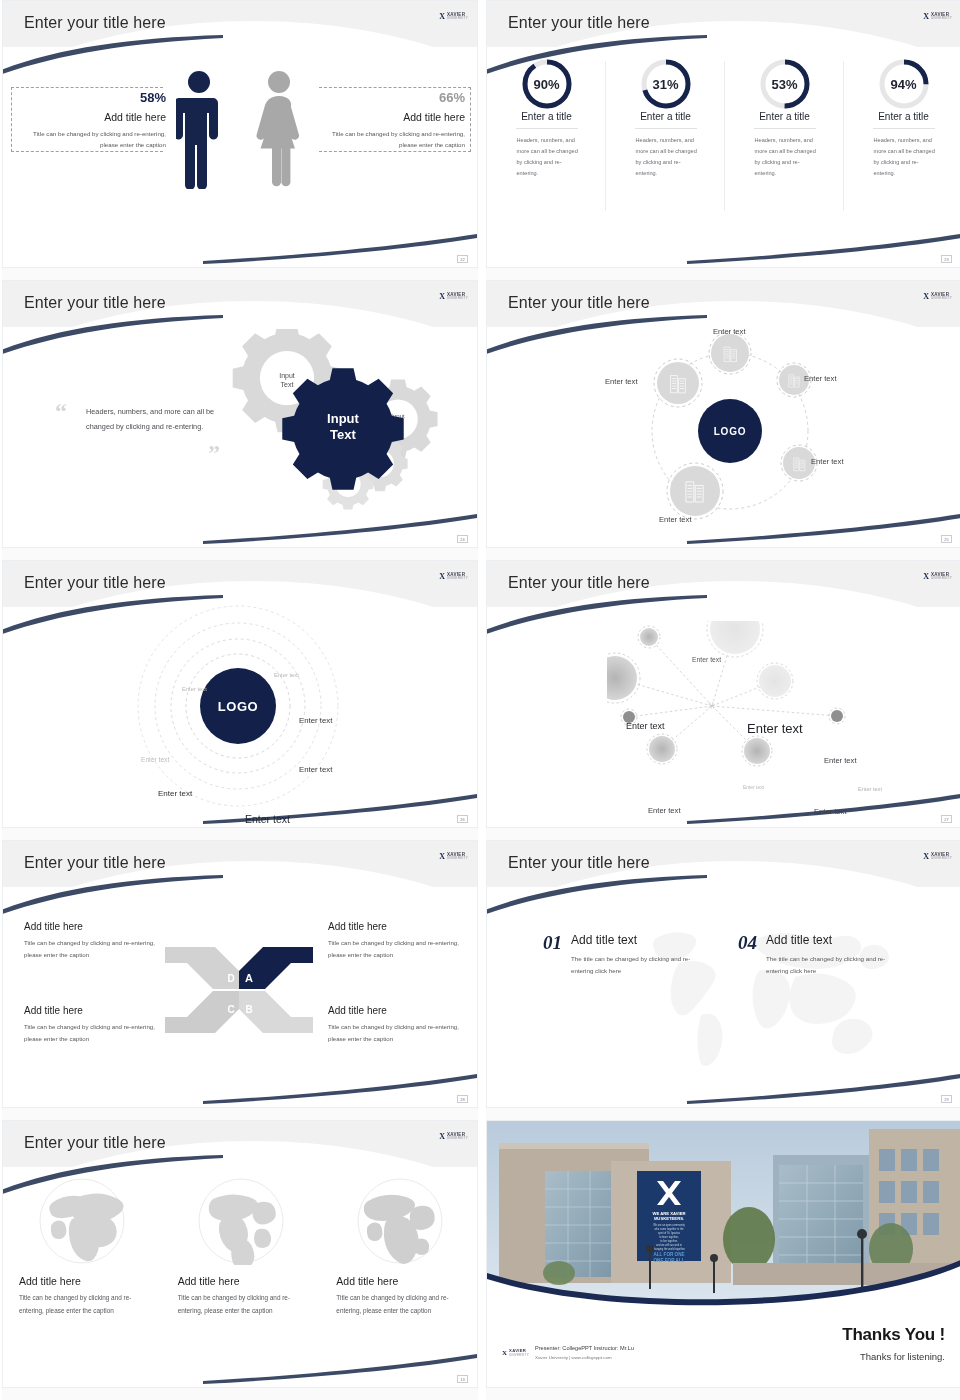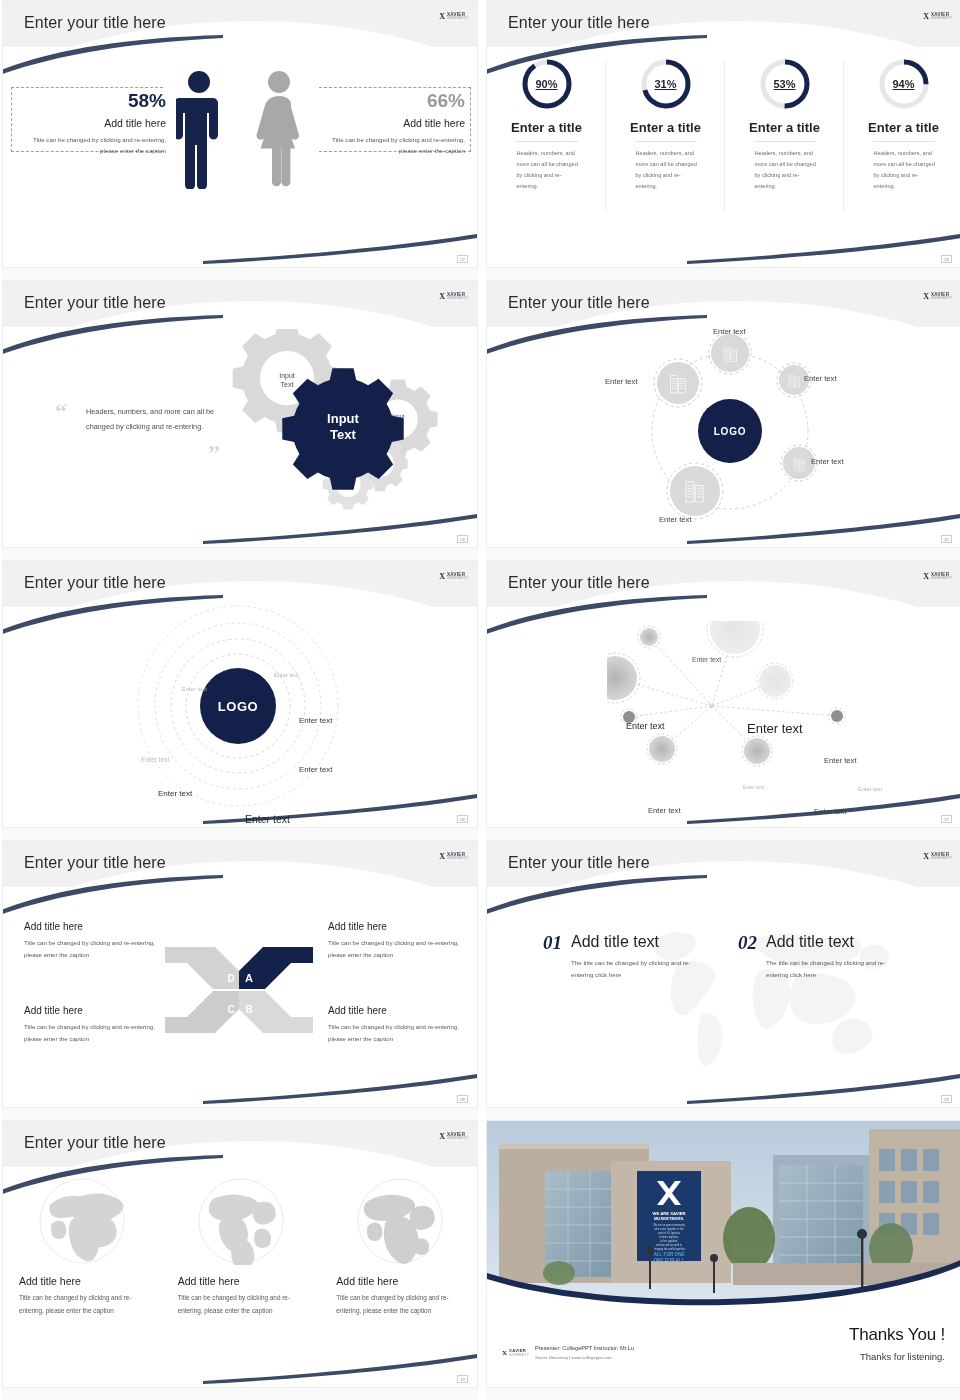--- a/index.html
+++ b/index.html
@@ -86,71 +86,71 @@
   .h-add { font-size:11.5px; font-weight:400; color:#1f1f1f; }
   .p-sm { font-size:6.4px; color:#55585c; line-height:1.75; }
   .navy { color:#16244c; }
   .gray { color:#9a9a9a; }
 
   
   .s1-wrap { position:absolute; left:0; top:46px; width:476px; height:222px; }
   .s1-left, .s1-right { position:absolute; top:44px; width:150px; }
   .s1-left { left:13px; text-align:right; }
   .s1-right { left:312px; text-align:right; }
-  .pct { font-size:19px; font-weight:700; line-height:1; }
+  .pct { font-size:13px; font-weight:700; line-height:1; }
   .s1-left .h-add, .s1-right .h-add { margin-top:7px; font-size:10.5px; }
   .s1-left .p-sm, .s1-right .p-sm { margin-top:6px; font-size:6.2px; }
   .dashbox { position:absolute; top:40px; width:152px; height:65px; }
   .dashbox.l { left:8px; border-left:1px dashed #9aa0a8; border-top:1px dashed #9aa0a8; border-bottom:1px dashed #9aa0a8; }
   .dashbox.r { left:316px; border-right:1px dashed #9aa0a8; border-top:1px dashed #9aa0a8; border-bottom:1px dashed #9aa0a8; }
   .figman { position:absolute; left:173px; top:22px; }
   .figwom { position:absolute; left:252px; top:22px; }
 
   
   .donuts { position:absolute; left:0; top:56px; width:476px; display:flex; }
   .donut-col { flex:1; text-align:center; position:relative; }
   .donut-col:not(:last-child)::after {
     content:""; position:absolute; right:0; top:4px; width:1px; height:150px; background:#ececec;
   }
   .donut { width:54px; height:54px; margin:0 auto; position:relative; }
   .donut svg { display:block; }
   .donut .dv {
     position:absolute; inset:0; display:flex; align-items:center; justify-content:center;
-    font-size:11px; font-weight:700; color:#1f2330;text-decoration:underline;
-  }
-  .donut-ttl { margin-top:9px; font-size:13px; font-weight:700; color:#1f2330; }
+    font-size:13px; font-weight:700; color:#1f2330;
+  }
+  .donut-ttl { font-size:10px; font-weight:400; color:#1f2330; }
   .donut-rule { width:62px; height:1px; background:#e2e2e2; margin:6px auto 0; }
   .donut-p { margin-top:6px; font-size:5.6px; color:#6d7075; line-height:1.95; width:72px; margin-left:auto; margin-right:auto; text-align:left; padding-left:6px;}
 
   
   .quote-mark { position:absolute; font-size:24px; color:#d7d7d7; font-family:"Liberation Serif",serif; font-weight:700; line-height:1;}
   .gears-txt { position:absolute; left:83px; top:124px; width:132px; font-size:7.3px; color:#4b4e53; line-height:2.05; }
   .etxt { position:absolute; font-size:7.6px; color:#3c3f44; white-space:nowrap; }
   .bldg { fill:none; stroke:#ffffff; stroke-width:1.1; }
 
   
   .s7-col { position:absolute; width:140px; }
   .s7-col .h-add { font-size:10px; }
   .s7-col .p-sm { margin-top:5px; font-size:6.1px; line-height:1.95; }
 
   
   .numblk { position:absolute; display:flex; gap:9px; align-items:flex-start; }
   .bignum { font-size:19px; font-weight:700; font-style:italic; color:#18233f; line-height:1; font-family:"Liberation Serif", serif;}
-  .numblk .h-add { font-size:16px; }
+  .numblk .h-add { font-size:12px; }
   .numblk .p-sm { margin-top:6px; font-size:6.2px; line-height:2; width:138px; }
 
   
   .globe-row { position:absolute; left:0; top:56px; width:476px; display:flex; }
   .globe-col { flex:1; padding:0 16px; }
   .globe-col .h-add { font-size:10.5px; margin-top:10px; }
   .globe-col .p-sm { margin-top:5px; font-size:6.4px; line-height:2; }
 
   
   .photo { position:absolute; left:0; top:0; width:476px; height:185px; overflow:hidden; }
-  .thanks-ttl { position:absolute; right:16px; bottom:42px; font-size:17px; font-weight:400; color:#17181a; letter-spacing:-.2px;}
+  .thanks-ttl { position:absolute; right:16px; bottom:42px; font-size:17px; font-weight:700; color:#17181a; letter-spacing:-.2px;}
   .thanks-sub { position:absolute; right:16px; bottom:25px; font-size:9.5px; color:#35373a; }
   .pres-line { position:absolute; left:48px; bottom:36px; font-size:5.6px; color:#3a3c40; white-space:nowrap;}
   .pres-line2 { position:absolute; left:48px; bottom:27px; font-size:4.4px; color:#76797d; white-space:nowrap;}
   .pres-logo { position:absolute; left:15px; bottom:30px; display:flex; align-items:center; gap:2px;}
 </style>
 </head>
 <body>
 
 <div class="deck">
 
@@ -612,21 +612,21 @@
     </svg>
 
     <div class="numblk" style="left:56px; top:92px;">
       <div class="bignum">01</div>
       <div>
         <div class="h-add">Add title text</div>
         <div class="p-sm">The title can be changed by clicking and re-entering click here</div>
       </div>
     </div>
     <div class="numblk" style="left:251px; top:92px;">
-      <div class="bignum">02</div>
+      <div class="bignum">04</div>
       <div>
         <div class="h-add">Add title text</div>
         <div class="p-sm">The title can be changed by clicking and re-entering click here</div>
       </div>
     </div>
     <div class="pagenum">29</div>
    </div>
    <div class="slide-foot"></div>
   </div>
 

